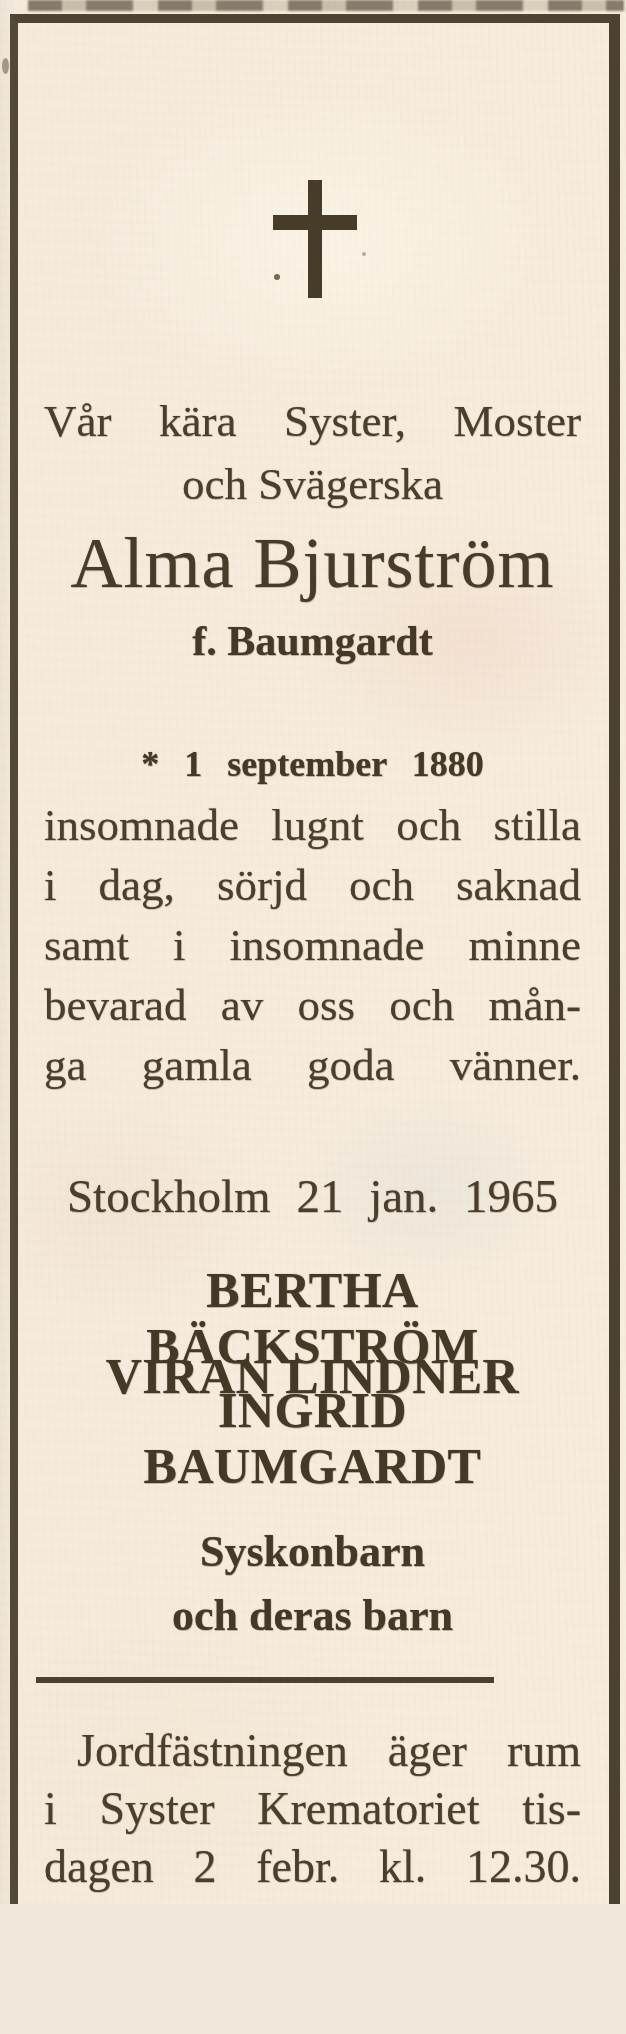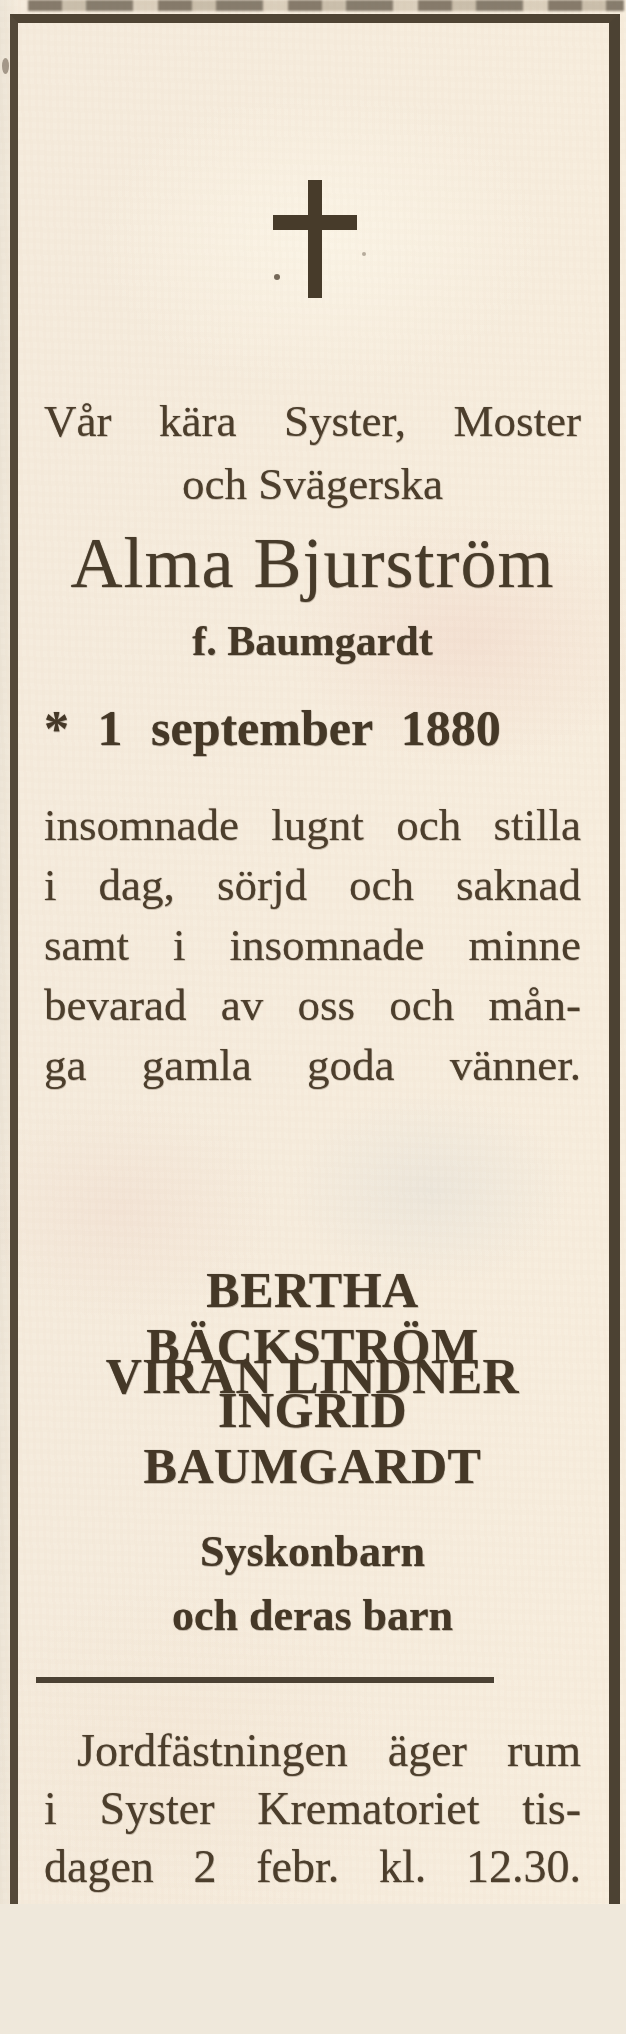--- a/index.html
+++ b/index.html
@@ -55,21 +55,21 @@
   .cross .h { position: absolute; left: 0; top: 35px; width: 84px; height: 15px; background: #473b2a; }
 
   .intro { top: 390px; font-size: 45px; line-height: 63px; }
   .intro .l1 { text-align: justify; text-align-last: justify; }
   .intro .l2 { text-align: center; }
 
   .deceased { top: 522px; font-size: 72px; line-height: 82px; text-align: center; letter-spacing: 1px; color: #473b2a; }
 
   .maiden { top: 616px; font-size: 42px; line-height: 50px; text-align: center; font-weight: bold; }
 
-  .birth { top: 700px; font-size: 50px; line-height: 56px; font-weight: bold; word-spacing: 16px; }
+  .birth { top: 736px; font-size: 36px; line-height: 56px; text-align: center; font-weight: bold; word-spacing: 16px; }
 
   .eulogy { top: 795px; font-size: 45px; line-height: 60px; }
   .eulogy div { text-align: justify; text-align-last: justify; }
 
   .dateline { top: 1168px; font-size: 47px; line-height: 56px; text-align: center; word-spacing: 14px; }
 
   .mourner { font-size: 50px; line-height: 56px; text-align: center; font-weight: bold; letter-spacing: 0.5px; }
   .m1 { top: 1262px; } .m2 { top: 1348px; } .m3 { top: 1382px; }
 
   .relation { top: 1520px; font-size: 44px; line-height: 64px; text-align: center; font-weight: bold; }
@@ -111,20 +111,21 @@
   <div class="abs birth bold-ink">* 1 september 1880</div>
 
   <div class="abs eulogy ink">
     <div>insomnade lugnt och stilla</div>
     <div>i dag, sörjd och saknad</div>
     <div>samt i insomnade minne</div>
     <div>bevarad av oss och mån-</div>
     <div>ga gamla goda vänner.</div>
   </div>
 
+  <div class="abs dateline ink">Stockholm 21 jan. 1965</div>
 
   <div class="abs mourner m2 bold-ink">VIRAN LINDNER</div>
   <div class="abs mourner m1 bold-ink">BERTHA BÄCKSTRÖM</div>
   <div class="abs mourner m3 bold-ink">INGRID BAUMGARDT</div>
 
   <div class="abs relation bold-ink">
     <div>Syskonbarn</div>
     <div>och deras barn</div>
   </div>
 

